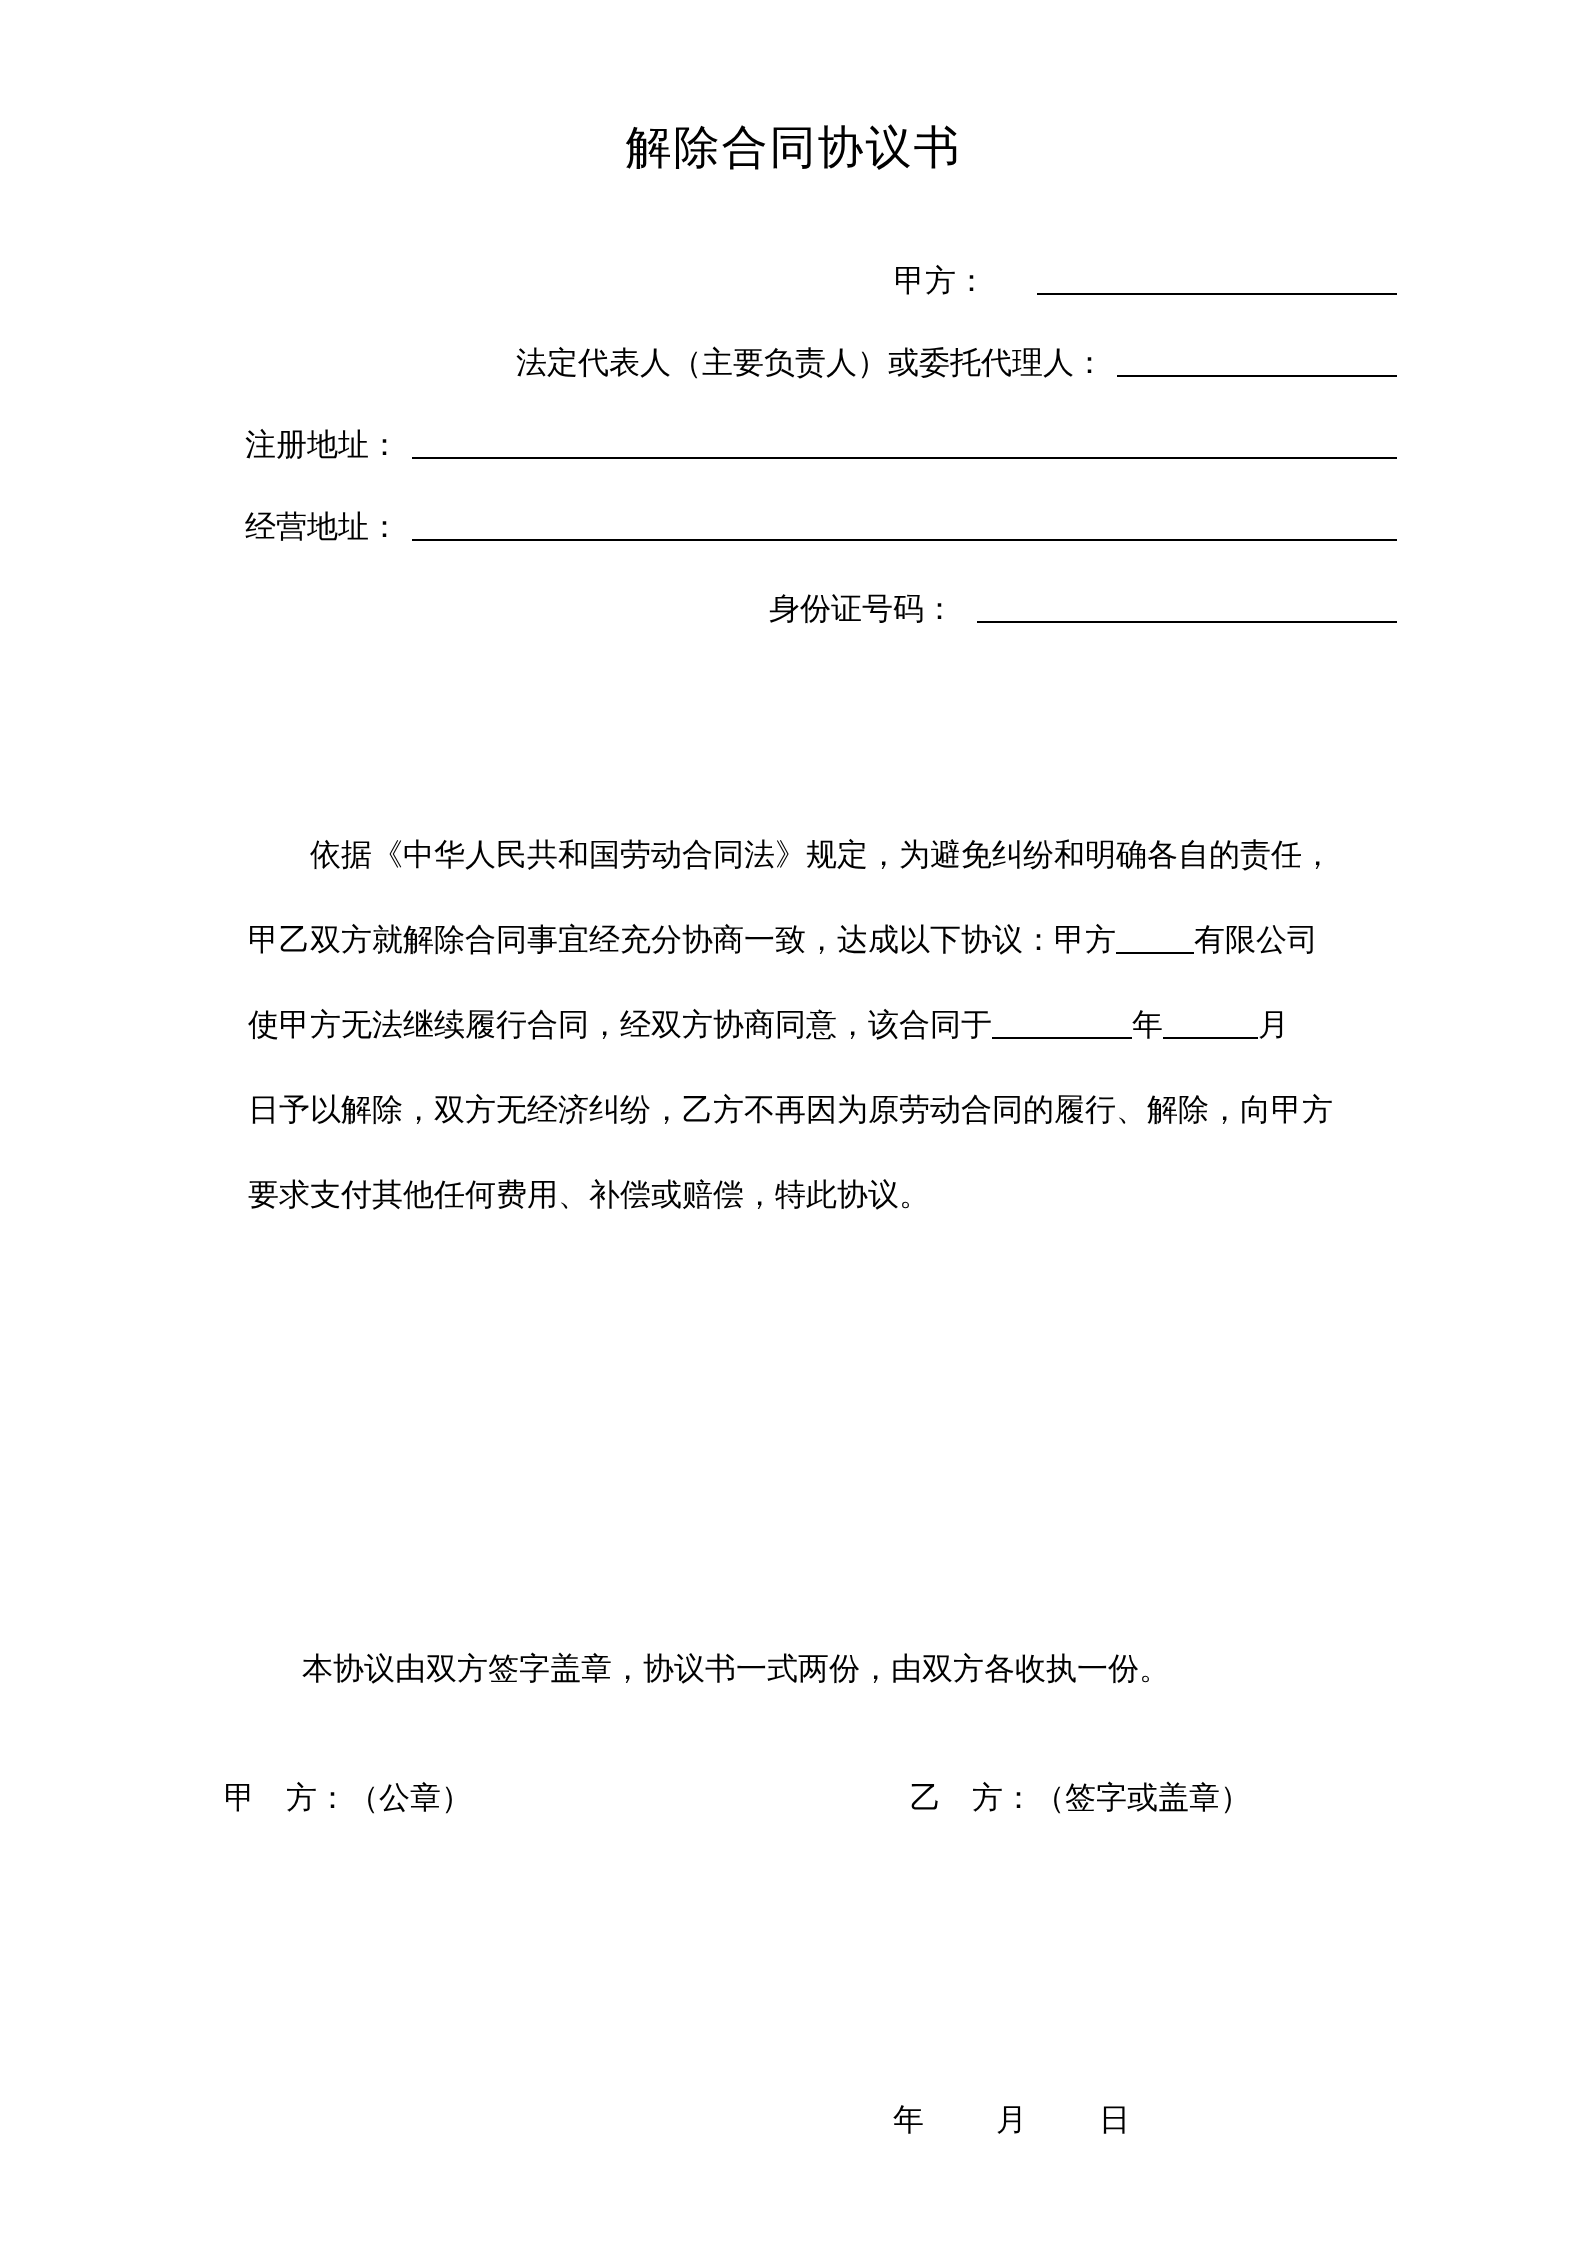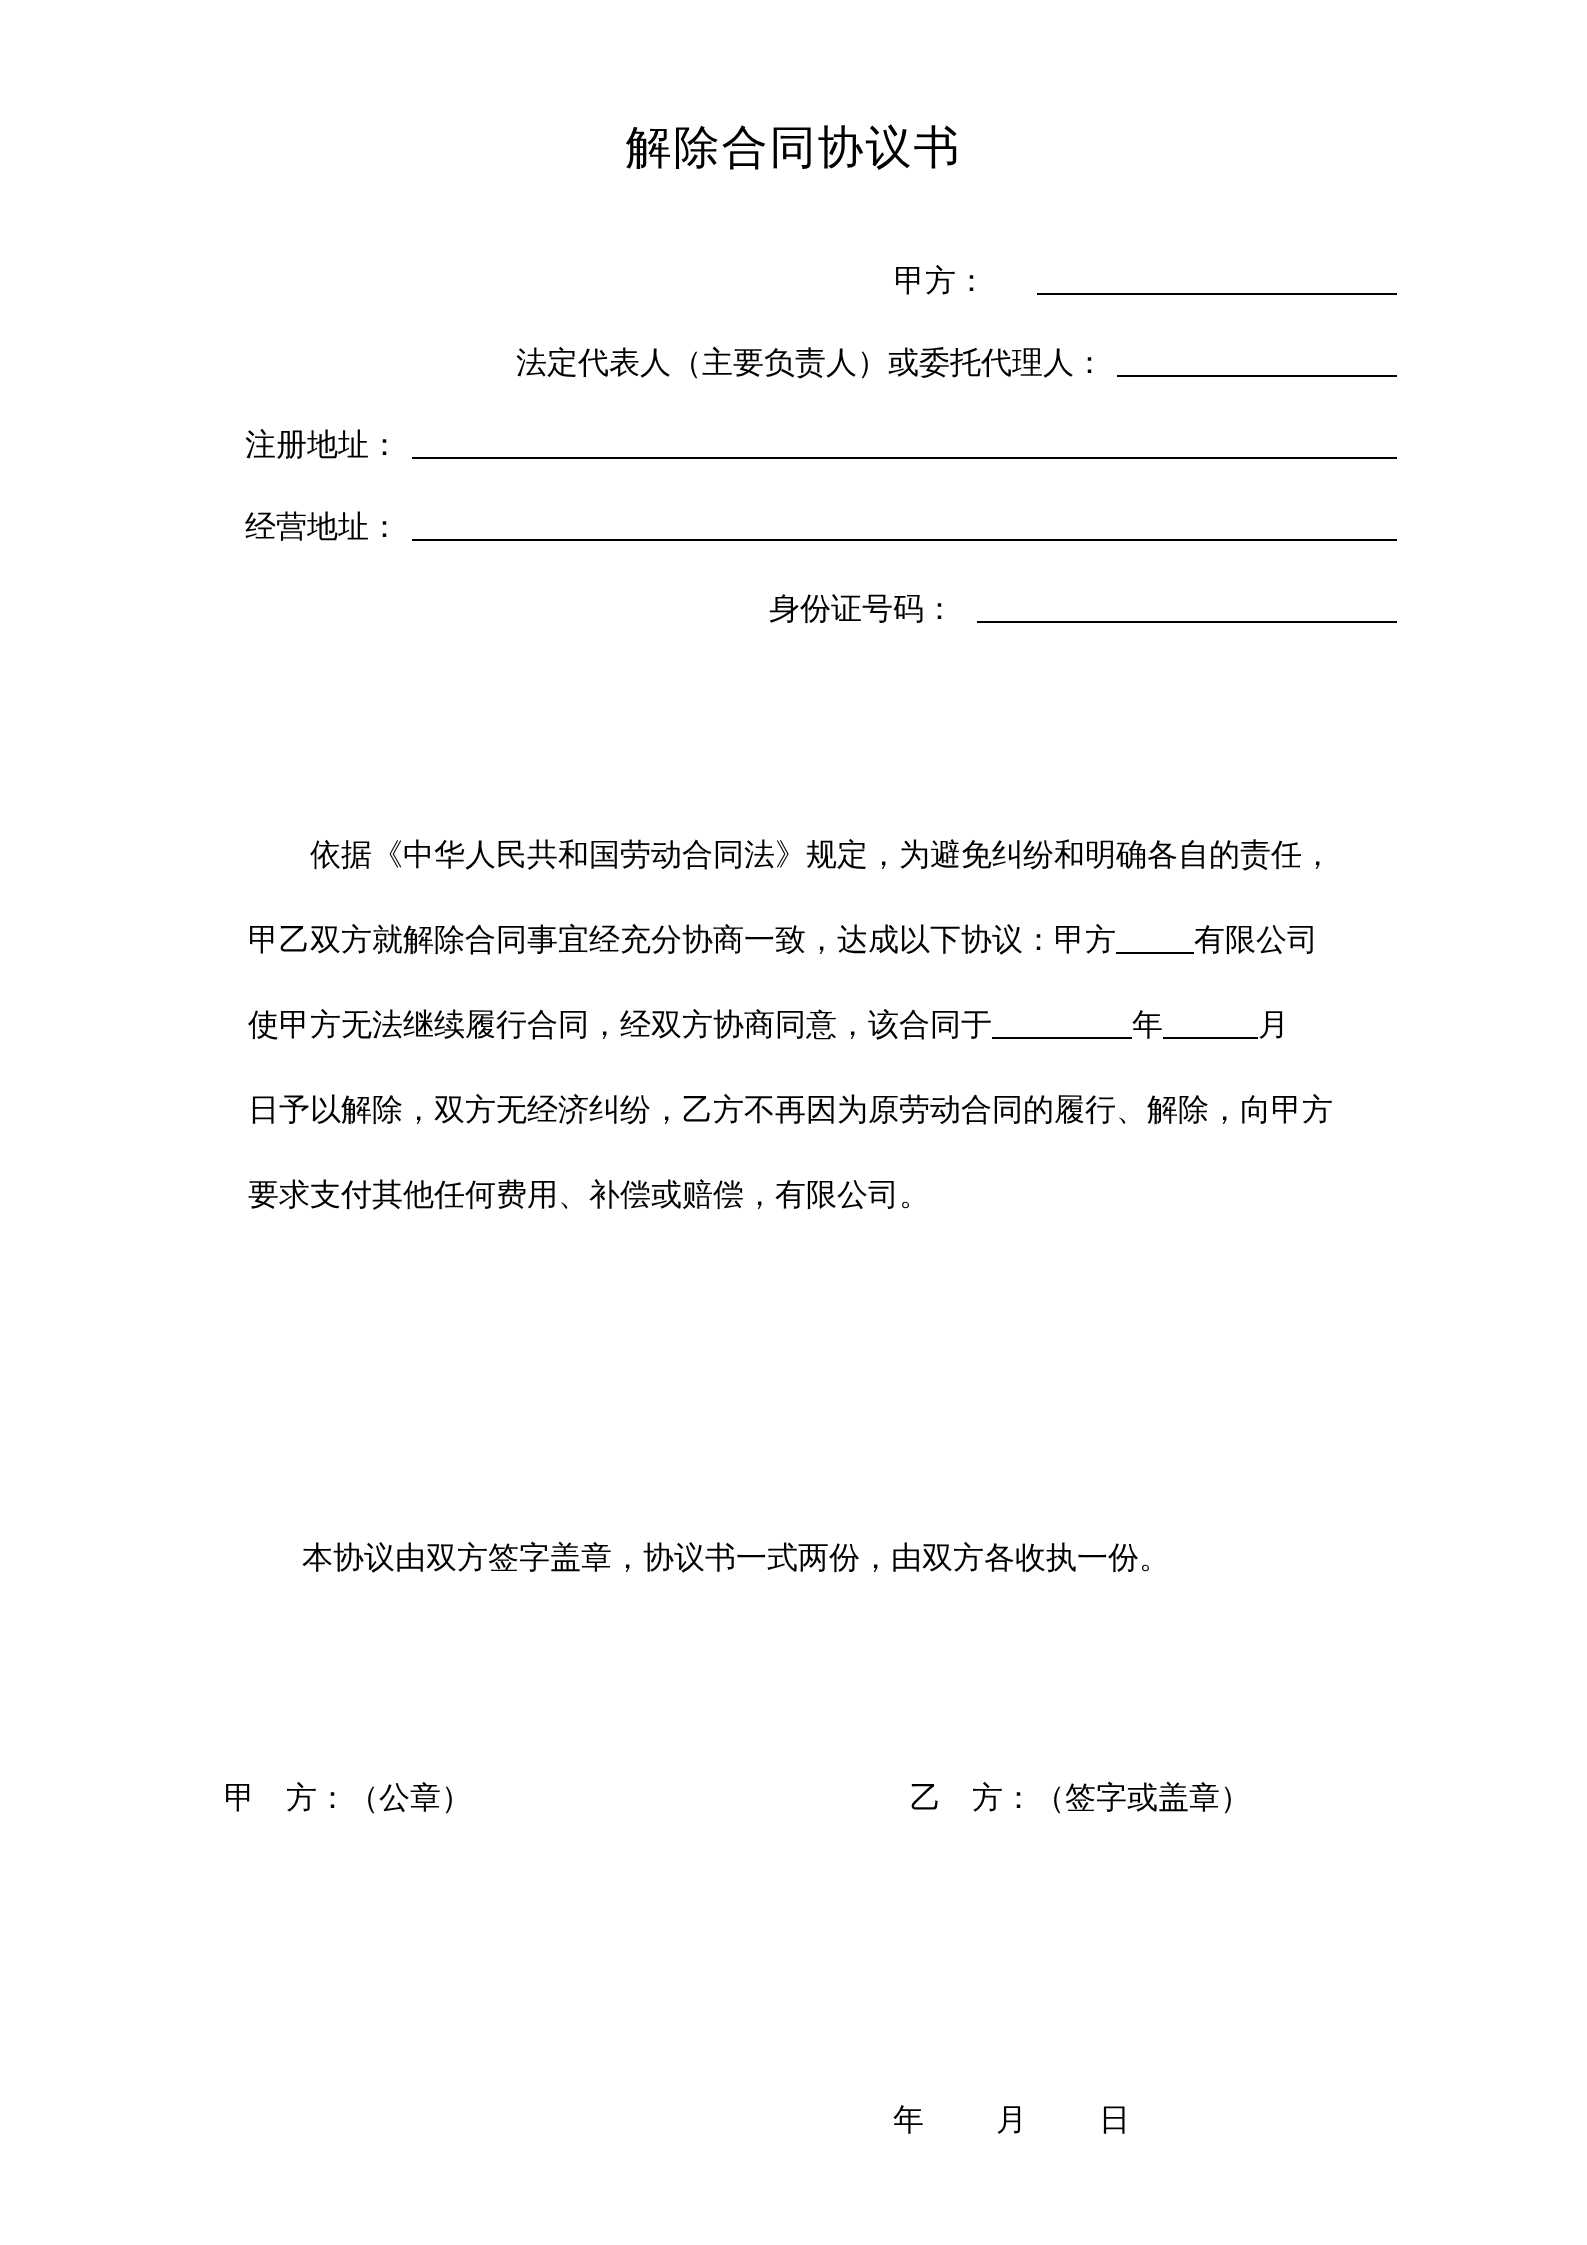--- a/index.html
+++ b/index.html
@@ -64,21 +64,21 @@
   .body-line {
     height: 85px;
     line-height: 85px;
     white-space: nowrap;
     margin-left: 8px;
   }
   .body-line.indent { text-indent: 2em; }
   .body-line .blank { transform: translateY(4px); }
   .closing {
     position: absolute;
-    top: 1528px;
+    top: 1639px;
     left: 240px;
     width: 1130px;
     line-height: 60px;
     text-indent: 2em;
     white-space: nowrap;
   }
   .signature-row {
     position: absolute;
     top: 1768px;
     left: 0;
@@ -122,21 +122,21 @@
     <div class="field-row f6">
       <span>身份证号码：</span><span class="blank"></span>
     </div>
   </div>
 
   <div class="agreement-body">
       <div class="body-line indent"><span>依据《中华人民共和国劳动合同法》规定，为避免纠纷和明确各自的责任，</span></div>
       <div class="body-line"><span>甲乙双方就解除合同事宜经充分协商一致，达成以下协议：甲方</span><span class="blank" style="width: 78px;"></span><span>有限公司</span></div>
       <div class="body-line"><span>使甲方无法继续履行合同，经双方协商同意，该合同于</span><span class="blank" style="width: 140px;"></span><span>年</span><span class="blank" style="width: 95px;"></span><span>月</span></div>
       <div class="body-line"><span>日予以解除，双方无经济纠纷，乙方不再因为原劳动合同的履行、解除，向甲方</span></div>
-      <div class="body-line"><span>要求支付其他任何费用、补偿或赔偿，有限公司。</span></div>
+      <div class="body-line"><span>要求支付其他任何费用、补偿或赔偿，特此协议。</span></div>
     </div>
 
   <div class="closing">本协议由双方签字盖章，协议书一式两份，由双方各收执一份。</div>
 
   <div class="signature-row">
     <span class="party-a-label">甲　方：（公章）</span>
     <span class="party-b-label">乙　方：（签字或盖章）</span>
   </div>
 
   <div class="date-line">

